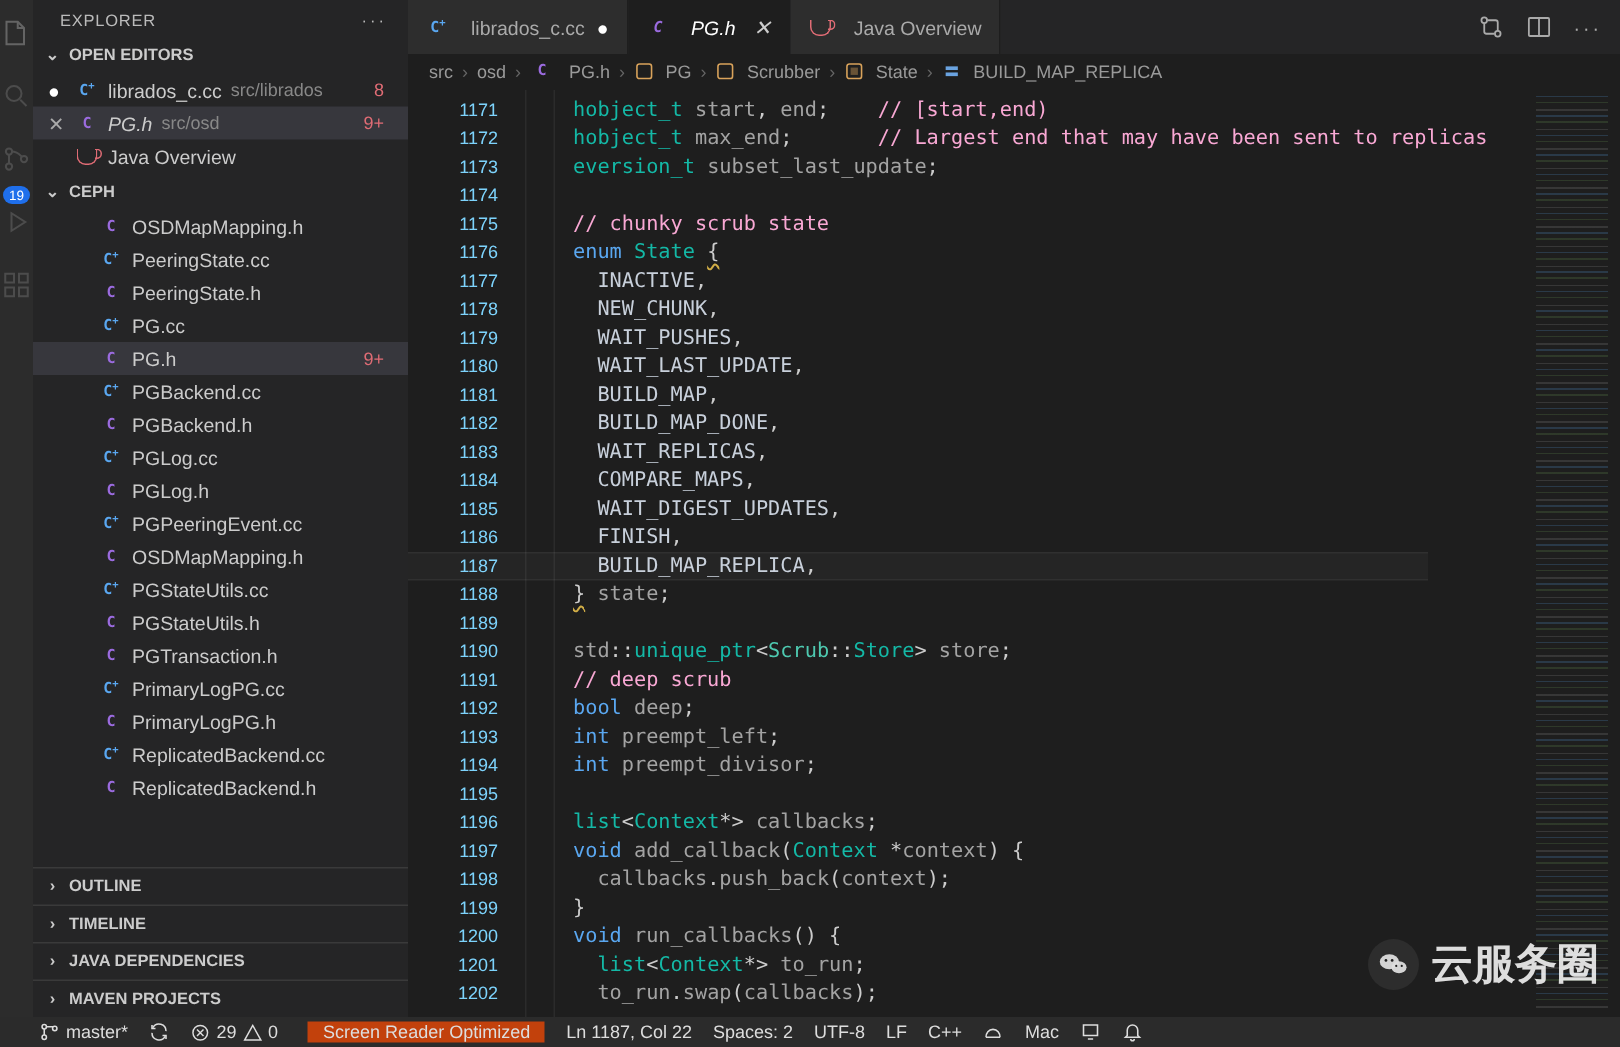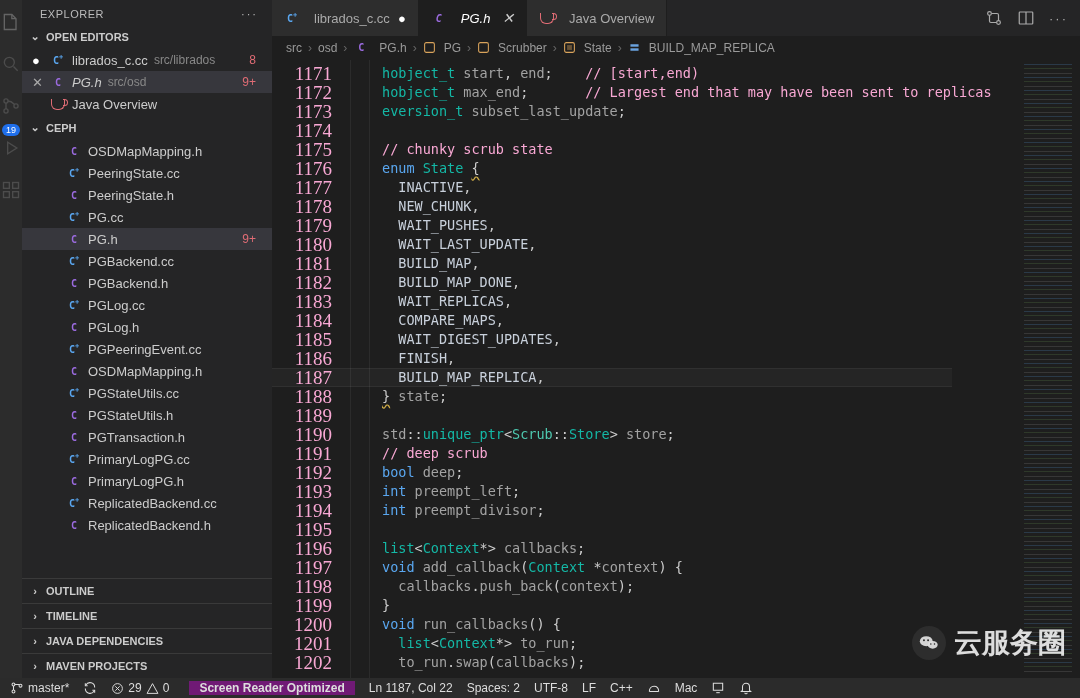--- a/index.html
+++ b/index.html
@@ -98,22 +98,22 @@
 .breadcrumbs .sep{ color:#666; margin:0 2px;}
 .breadcrumbs .sym{ margin-right:4px; }
 
 
 .editor {
   position:absolute; left:272px; top:60px; right:0; bottom:20px;
   background:#1e1e1e; display:flex;
 }
 .gutter {
   width:78px; text-align:right; padding:4px 18px 0 0;
-  color:#f9a8d4; font-size:19px; line-height:19px;
-  font-family:Liberation Serif, serif; user-select:none;
+  color:#7dd3fc; font-size:12px; line-height:19px;
+  font-family:Liberation Sans, sans-serif; user-select:none;
 }
 .gutter .ln{ height:19px; }
 .indent-guides{ width:20px; border-left:1px solid rgba(255,255,255,.06); border-right:1px solid rgba(255,255,255,.06); margin-right:0px;}
 .code {
   flex:1; padding:4px 0 0 12px; font-family:Menlo,Consolas,monospace; font-size:13.5px; line-height:19px; position:relative;
   white-space:pre;
 }
 .code .line{ height:19px; }
 .code .hl-line{ position:absolute; left:-98px; right:64px; height:19px; background:rgba(255,255,255,.035); border:1px solid rgba(255,255,255,.05); border-left:none; border-right:none; pointer-events:none;}
 .tok-type{ color:#14b8a6; }
@@ -138,24 +138,24 @@
   filter: blur(.2px);
 }
 
 
 .statusbar{
   position:absolute; left:0; right:0; bottom:0; height:20px;
   background:#1f6feb; color:#fff; display:flex; align-items:center;
   font-size:12px;
 }
 .statusbar.dark{ background:#2b2b2b; color:#ddd;}
-.status-left{ display:flex; align-items:flex-start; gap:14px; padding:0 10px;}
+.status-left{ display:flex; align-items:flex-start; gap:14px; padding:0 10px;margin-left:16px;}
 .status-left .item, .status-right .item{ display:flex; align-items:center; gap:4px; }
 .status-right{ display:flex; align-items:center; gap:14px; padding:0 10px; }
-.status-right .sro{ background:#701a75; padding:0 10px; height:100%; display:flex; align-items:center;font-weight:bold;}
+.status-right .sro{ background:#c2410c; padding:0 10px; height:100%; display:flex; align-items:center;}
 
 
 .watermark{
   position:absolute; right:14px; bottom:36px;
   display:flex; align-items:center; gap:8px;
   color:#fff; opacity:.85;
 }
 .watermark .bubble{
   width:34px;height:34px;border-radius:50%;
   background:rgba(255,255,255,.08);

